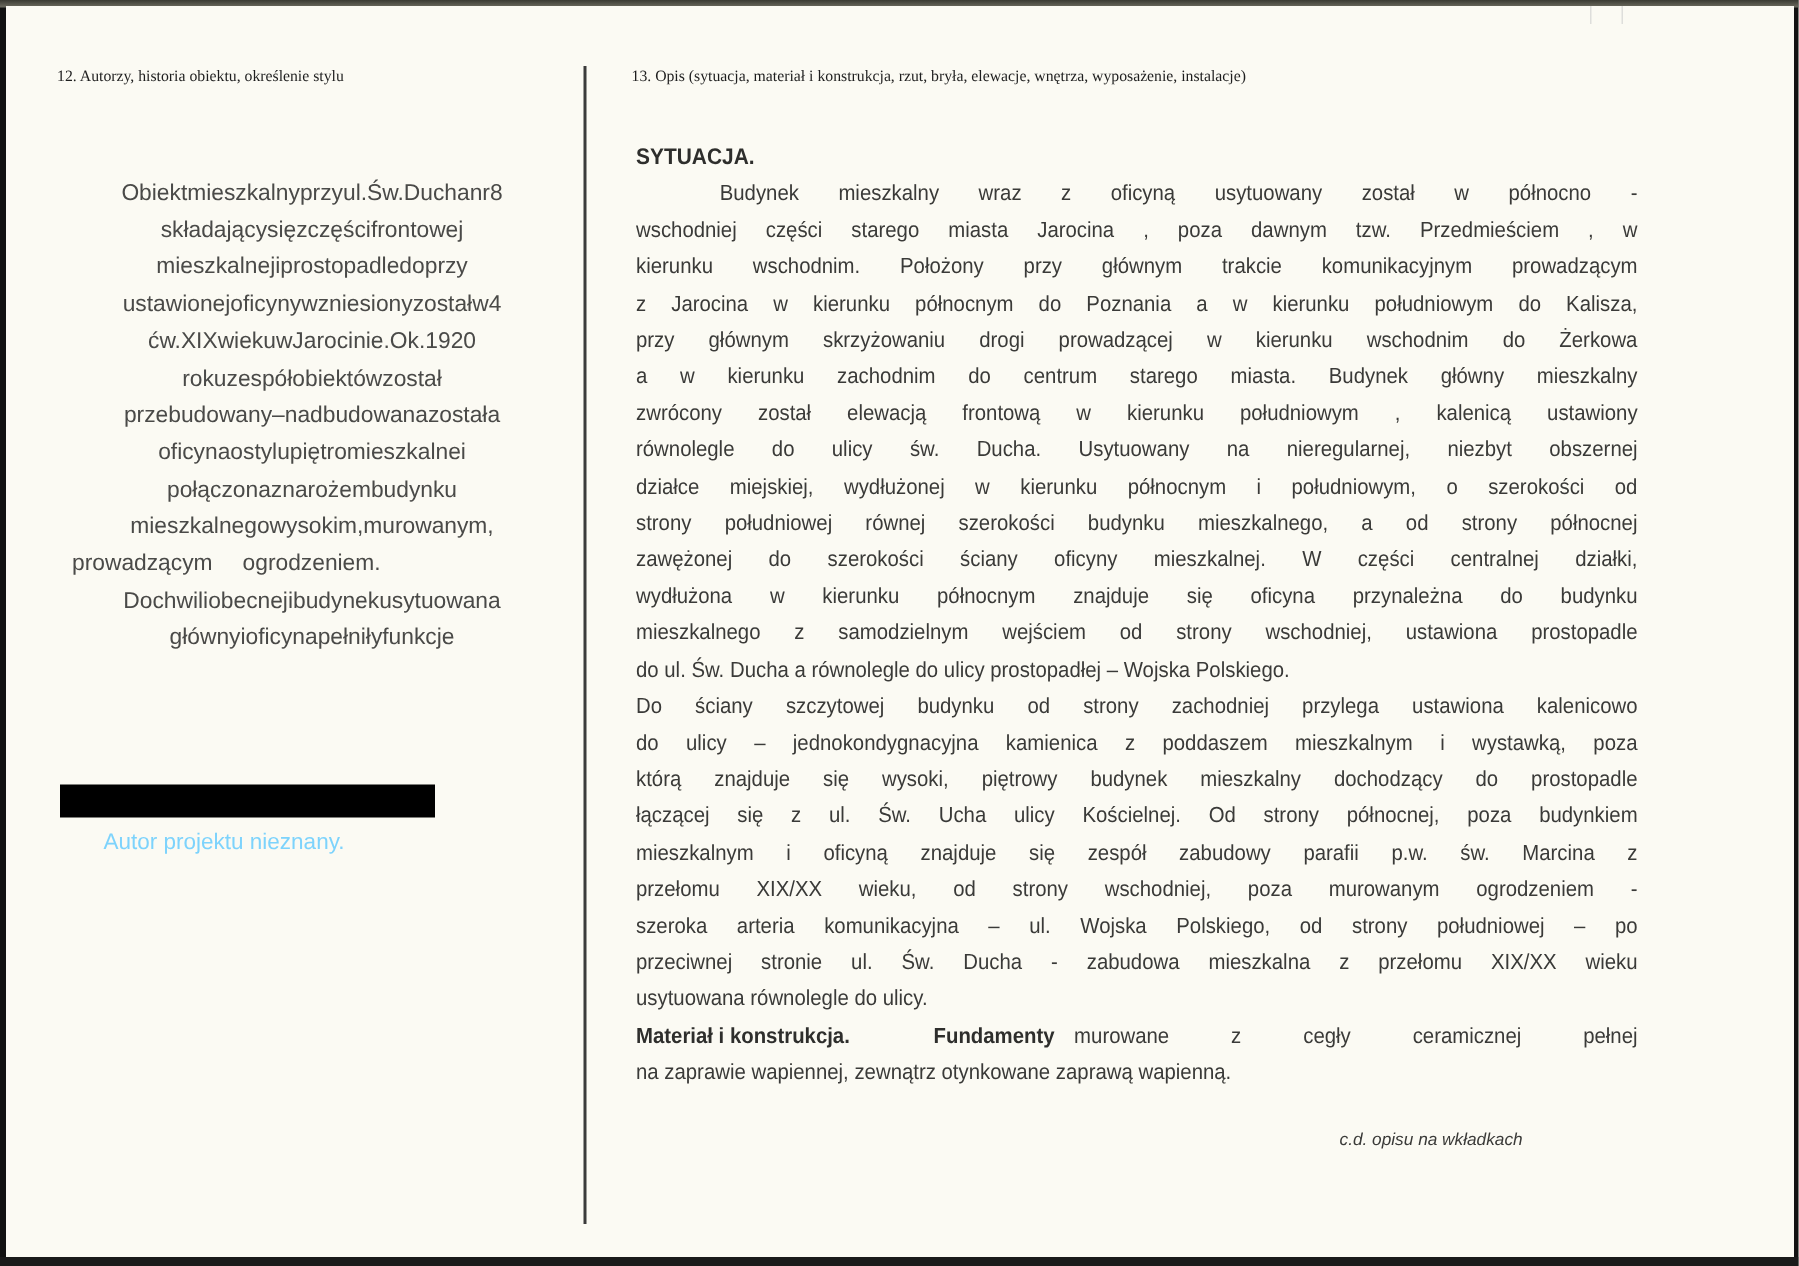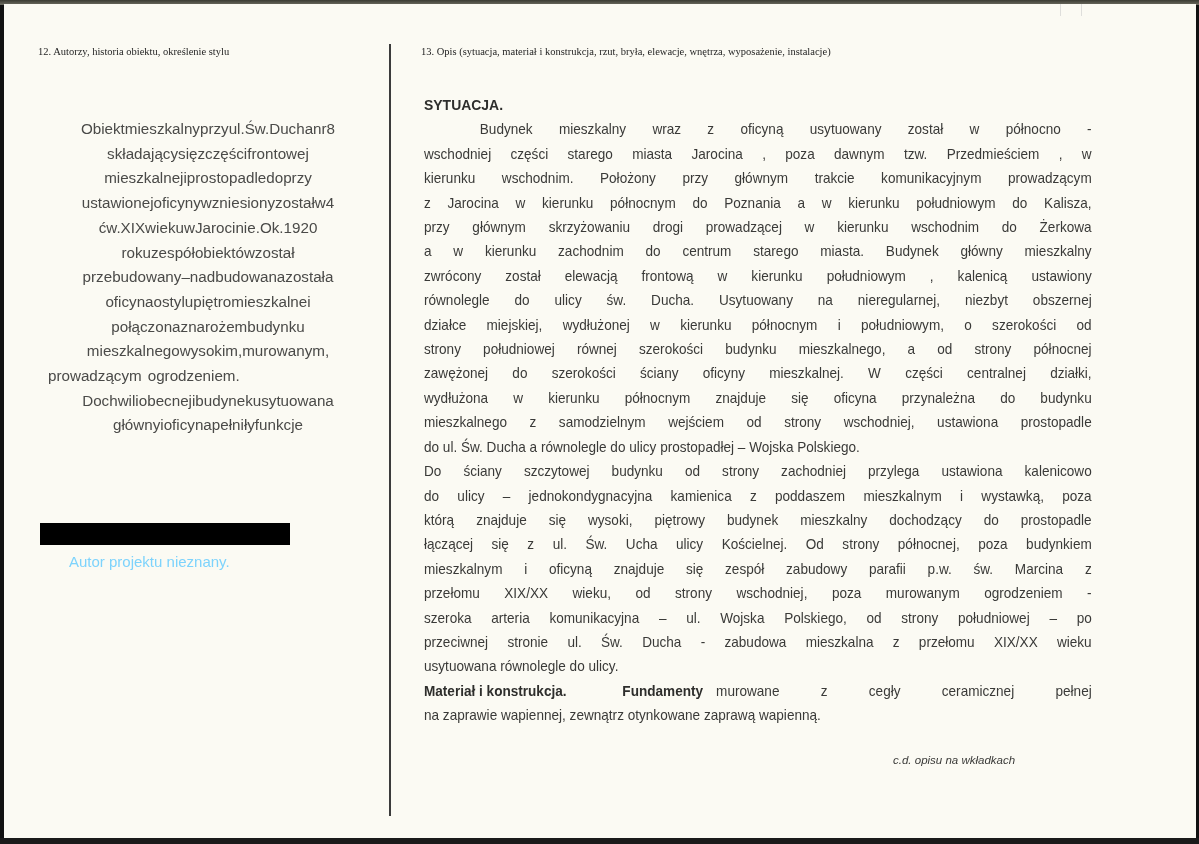--- a/index.html
+++ b/index.html
@@ -31,21 +31,21 @@
     }
     .label-12 { left: 38px; }
     .label-13 { left: 421px; }
     .col-left {
       position: absolute; left: 48px; top: 117px; width: 320px;
       font-family: "Liberation Sans", "DejaVu Sans", sans-serif;
       font-size: 15.2px; line-height: 24.7px; color: #4a4a48;
     }
     .col-left .line { display: flex; justify-content: center; white-space: nowrap; }
     .col-left .line.last { justify-content: flex-start; }
-    .col-left .line.last span + span { margin-left: 6px; }
+    .col-left .line.last span + span { margin-left: 20px; }
     .redacted {
       position: absolute; left: 40px; top: 523px; width: 250px; height: 22px;
       background: #000;
     }
     .author-note {
       position: absolute; left: 69px; top: 553px;
       font-family: "Liberation Sans", "DejaVu Sans", sans-serif;
       font-size: 15px; color: #7dd3fc; white-space: nowrap;
     }
     .col-right {

